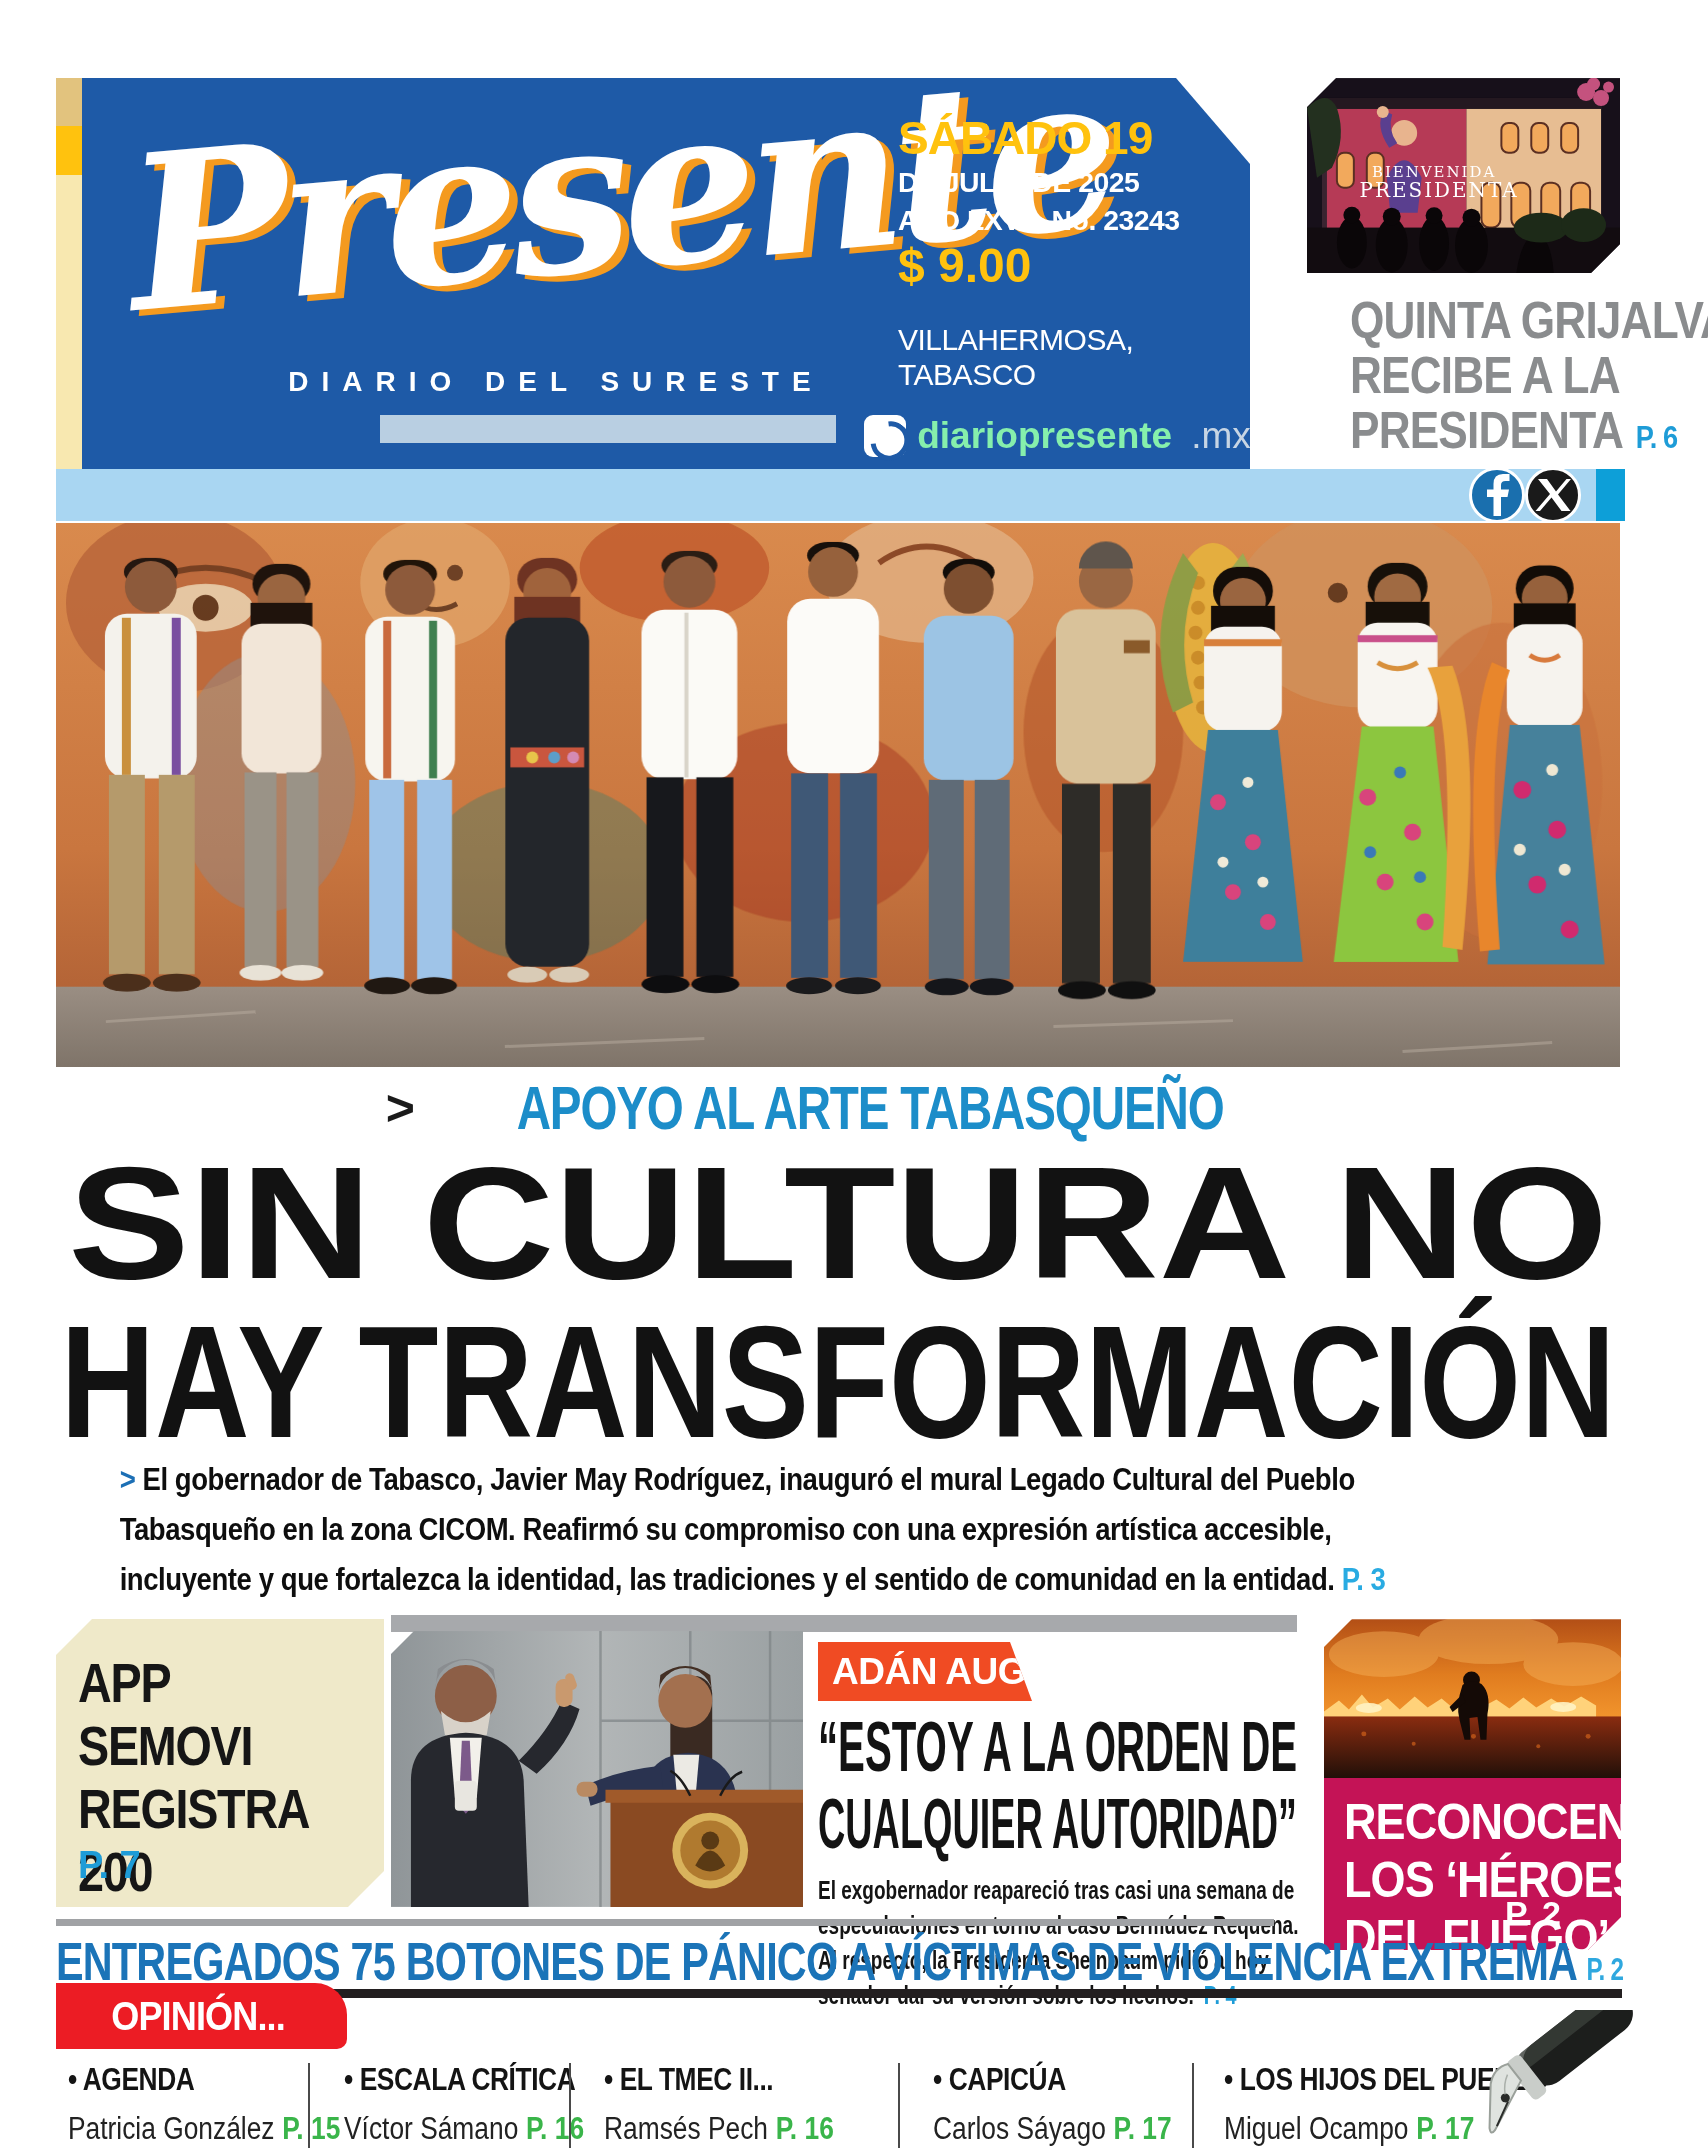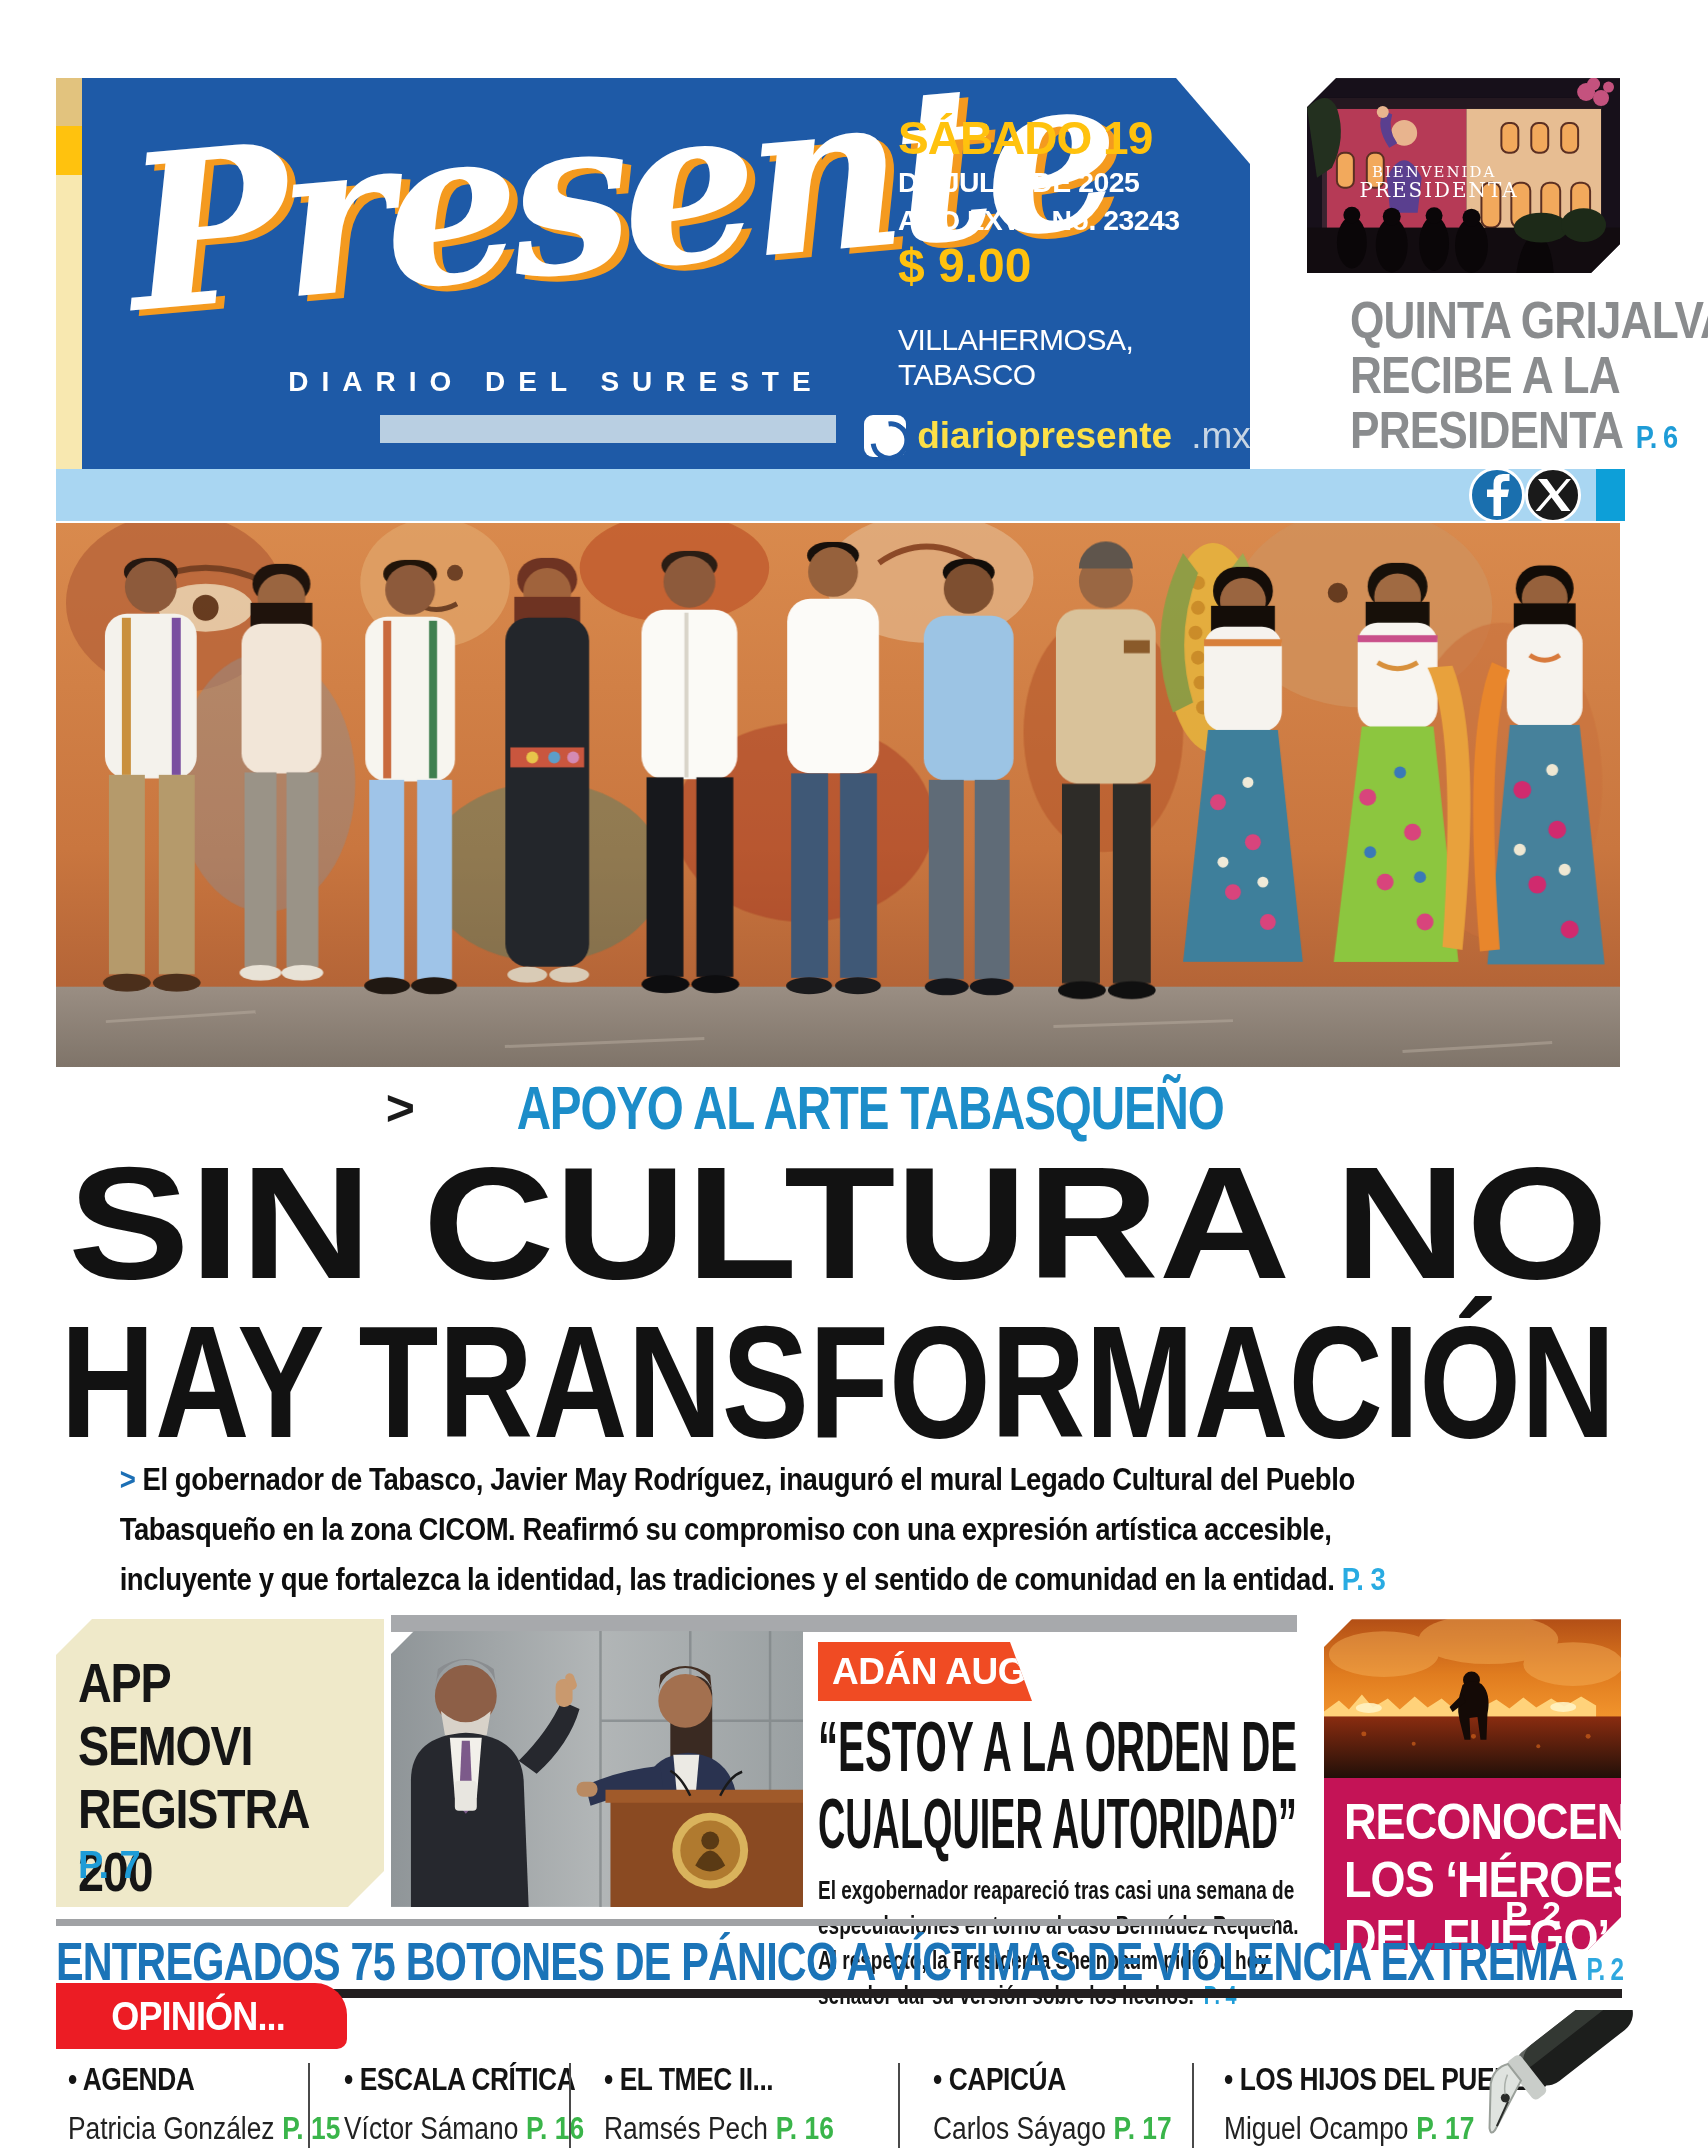--- a/index.html
+++ b/index.html
@@ -28,21 +28,21 @@
   #dateblock{position:absolute;right:33px;top:35px;width:319px;text-align:left;color:#fff;}
   .d-day{color:#ffc20e;font-weight:bold;font-size:46px;line-height:50px;letter-spacing:-1px;}
   .d-rest{font-weight:bold;font-size:28.4px;line-height:39px;letter-spacing:-0.5px;}
   .d-ed{font-weight:bold;font-size:28.4px;line-height:36px;letter-spacing:-0.5px;}
   .d-price{color:#ffc20e;font-weight:bold;font-size:48px;line-height:55px;}
   .d-city{font-weight:normal;font-size:30px;line-height:35px;margin-top:29px;letter-spacing:-0.5px;}
   #site-row{margin-top:23px;display:flex;align-items:center;justify-content:center;gap:11px;}
   #site-icon{width:42px;height:42px;background:#ffffff;border-radius:9px;position:relative;flex:0 0 auto;}
   #site-icon .slash{position:absolute;left:7px;top:6px;width:28px;height:30px;border:5px solid #1e5aa7;
     border-radius:50%;transform:rotate(38deg);border-left-color:transparent;}
-  .site-bold{color:#fde047;font-weight:bold;font-size:37px;}
+  .site-bold{color:#86efac;font-weight:bold;font-size:37px;}
   .site-tld{color:#c7d5e4;font-size:37px;margin-left:19px;}
 
   
   #quinta-photo{left:1307px;top:78px;width:313px;height:195px;
     clip-path:polygon(29px 0,100% 0,100% calc(100% - 29px),calc(100% - 29px) 100%,0 100%,0 29px);}
   #quinta-head{left:1350px;top:293px;width:349px;}
   .quinta-line{color:#8a8c8e;font-weight:bold;font-size:52px;line-height:55px;letter-spacing:-1px;
     transform:scaleX(0.85);transform-origin:left;white-space:nowrap;}
   .pref-blue{color:#1e9cd7;font-weight:bold;}
   #quinta-head .pref-blue{font-size:32px;margin-left:15px;}

